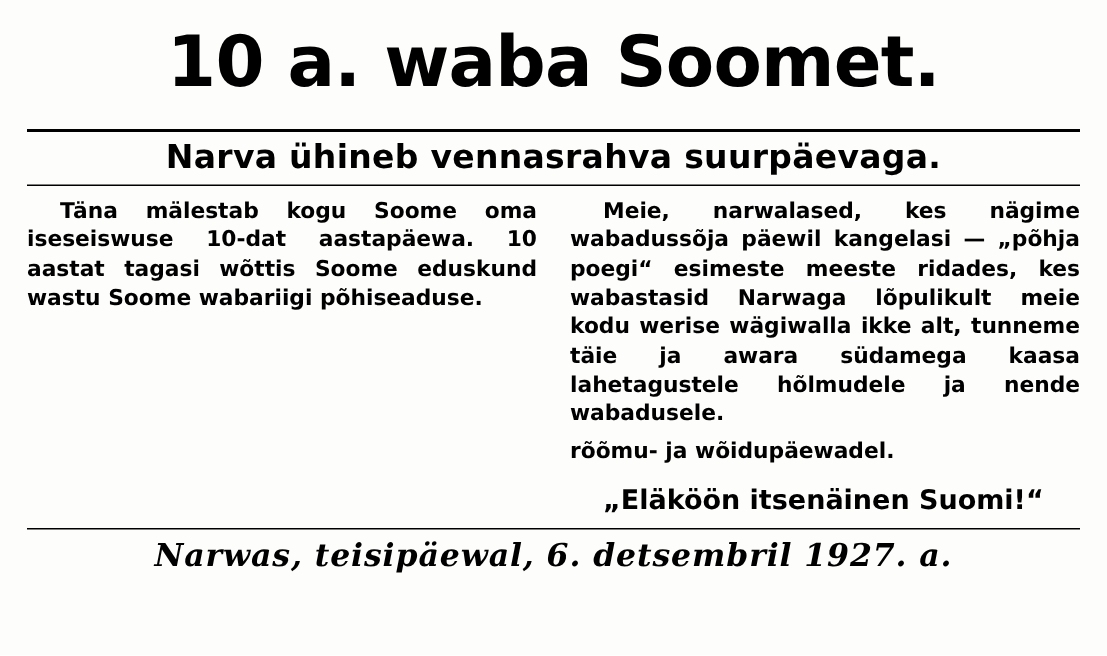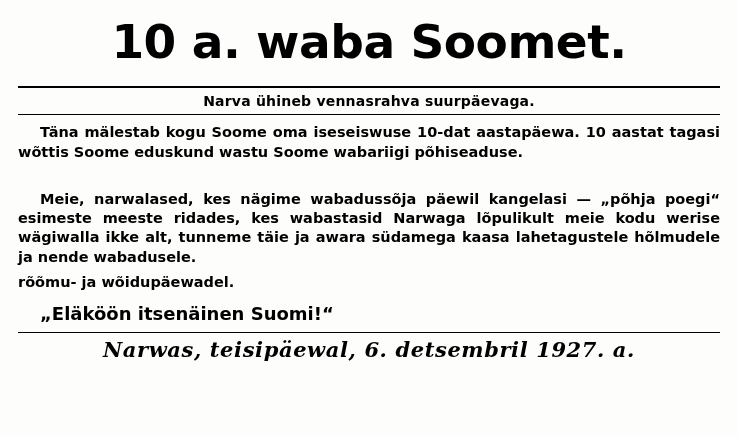--- a/index.html
+++ b/index.html
@@ -33,37 +33,36 @@
     white-space: nowrap;
   }
   .rule-top {
     height: 2px;
     background: #000;
     margin: 4px 0 6px 0;
   }
   .subhead {
     font-family: "DejaVu Sans", sans-serif;
     font-weight: bold;
-    font-size: 14px;
+    font-size: 22px;
     line-height: 1.1;
     text-align: center;
     letter-spacing: 0.2px;
     margin: 0 0 4px 0;
     white-space: nowrap;
   }
   .rule-thin {
     height: 1px;
     background: #000;
     margin: 5px 0 8px 0;
   }
   .columns {
     display: flex;
     gap: 22px;
     align-items: flex-start;
-    flex-direction: column;
   }
   .col {
     flex: 1 1 0;
     min-width: 0;
   }
   .body-p {
     font-family: "DejaVu Sans", sans-serif;
     font-weight: bold;
     font-size: 14.5px;
     line-height: 1.33;

